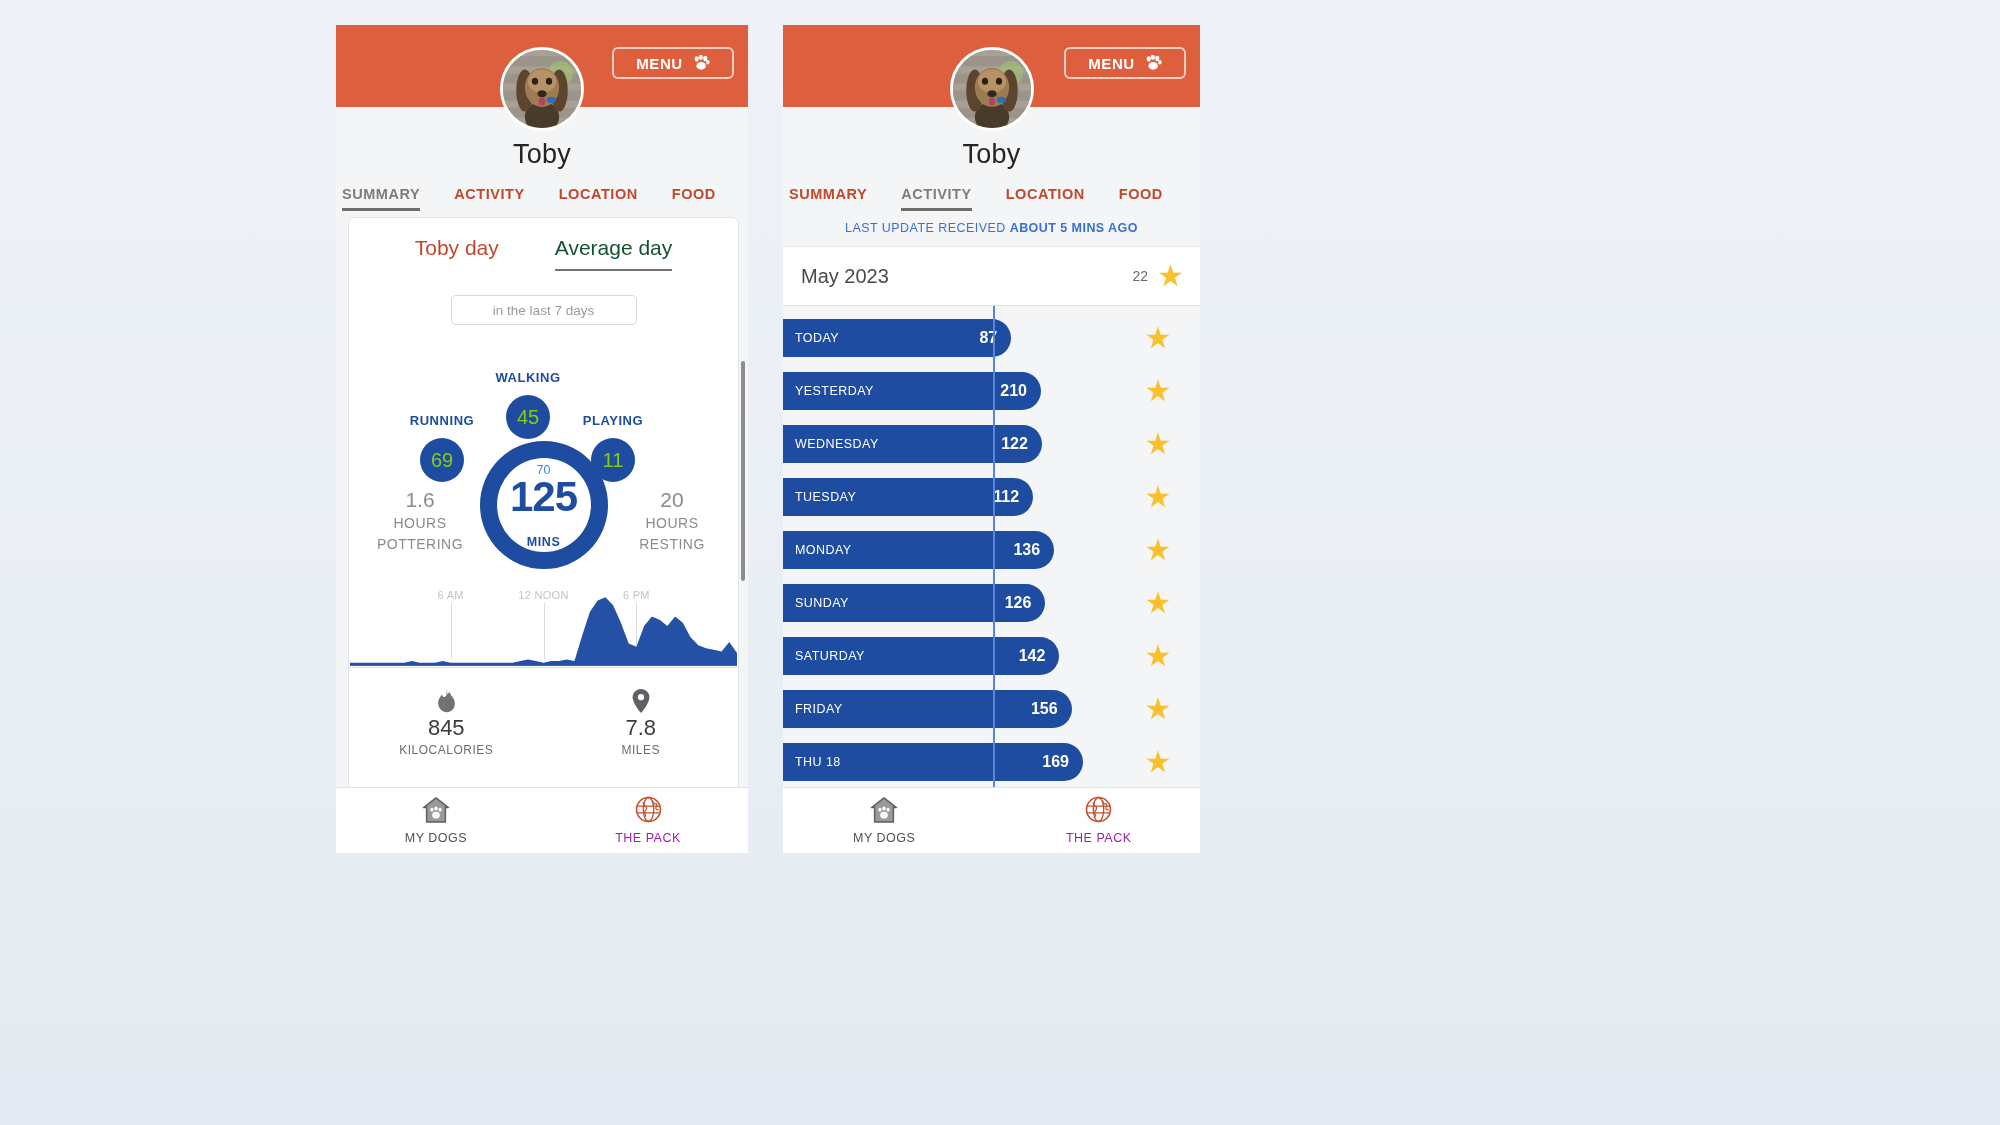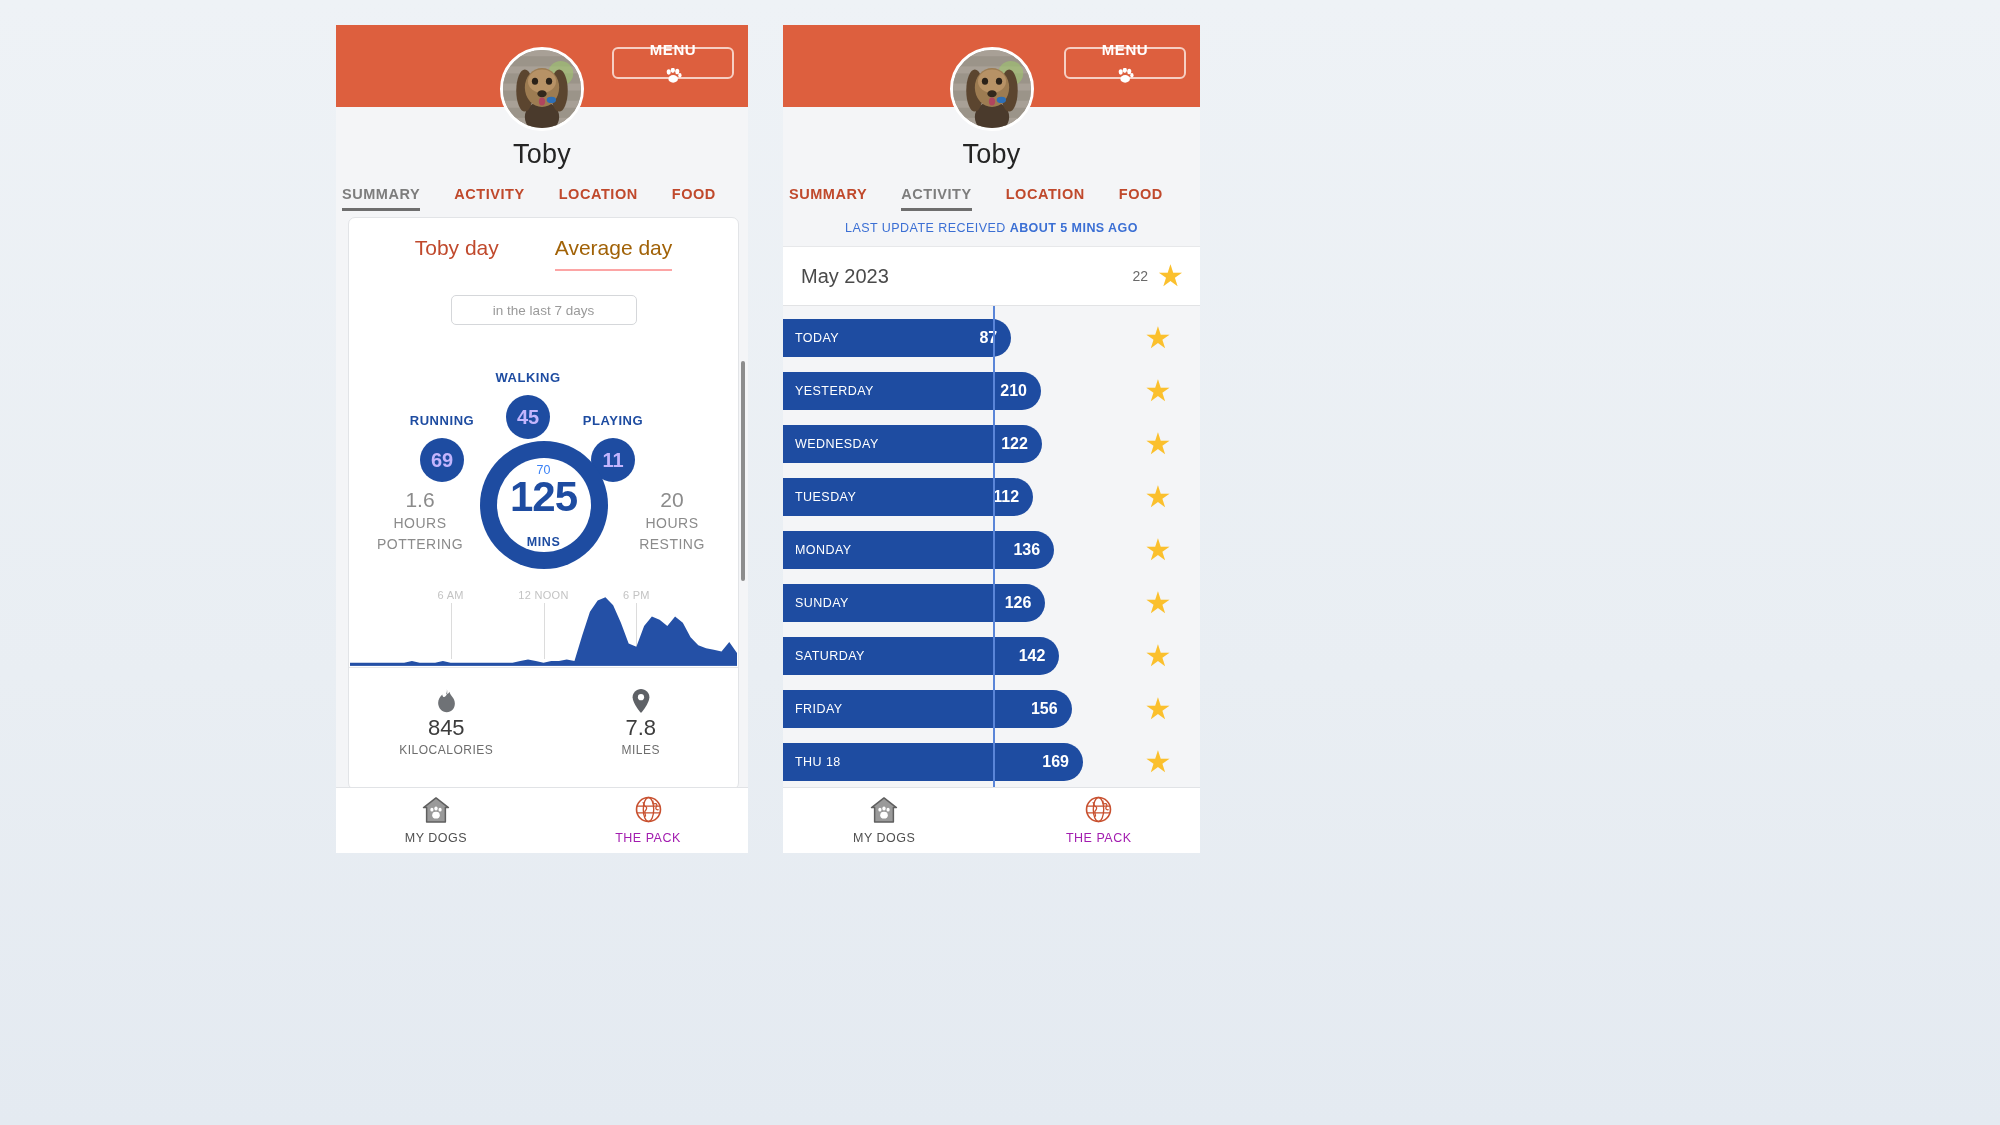--- a/index.html
+++ b/index.html
@@ -34,21 +34,21 @@
   }
   .menu-btn {
     position: absolute;
     right: 14px; top: 22px;
     width: 122px; height: 32px;
     border: 2px solid #f6cfc3;
     border-radius: 6px;
     display: flex; align-items: center; justify-content: center;
     gap: 10px;
     color: #ffffff;
-    font-size: 15px; font-weight: bold; letter-spacing: .6px; flex-direction: column;
+    font-size: 15px; font-weight: bold; letter-spacing: .6px;
   }
   .menu-btn .paw { font-size: 15px; line-height: 1; }
   .avatar {
     position: absolute;
     left: 50%; top: 22px; transform: translateX(-50%);
     width: 84px; height: 84px; border-radius: 50%;
     border: 3px solid #ffffff;
     overflow: hidden;
     background: #9b9287;
   }
@@ -114,44 +114,44 @@
     display: flex;
     justify-content: center;
     gap: 56px;
     padding-top: 18px;
   }
   .seg {
     font-size: 21px;
     color: #c0492c;
     padding-bottom: 9px;
   }
-  .seg.inactive { color: #a16207; border-bottom: 2px solid #fca5a5; }
+  .seg.inactive { color: #14532d; border-bottom: 2px solid #737373; }
   .range-pill {
     margin: 24px auto 0;
     width: 186px; height: 30px;
     border: 1px solid #d5d7da;
     border-radius: 5px;
     display: flex; align-items: center; justify-content: center;
     color: #9a9a9a;
     font-size: 13.5px;
   }
 
   
   .dial-area {
     position: relative;
     height: 258px;
     margin-top: 6px;
   }
   .bub {
     position: absolute;
     border-radius: 50%;
     background: #1e4ca1;
-    color: #c4b5fd;
+    color: #84cc16;
     display: flex; align-items: center; justify-content: center;
-    font-weight: bold;
+    font-weight: normal;
   }
   .bub-lab {
     position: absolute;
     color: #1e4ca1;
     font-size: 13px;
     font-weight: bold;
     letter-spacing: .55px;
     white-space: nowrap;
     text-align: center;
   }

